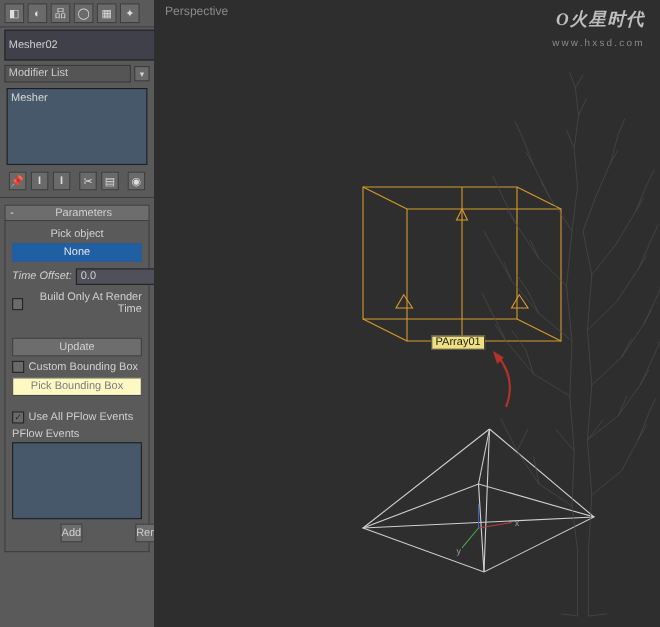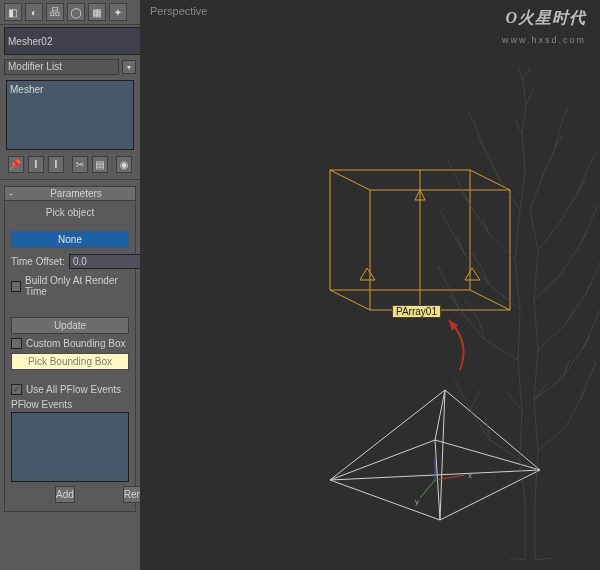--- a/index.html
+++ b/index.html
@@ -16,30 +16,30 @@
 .mod-dd .dd { flex:1; background:#555; border:1px solid #3a3a3a; height:16px; color:#ccc; padding:0 3px; line-height:14px; }
 .mod-dd .arrow { width:14px; height:14px; background:#6a6a6a; border:1px solid #3a3a3a; display:flex; align-items:center; justify-content:center; font-size:8px; }
 .mod-list { margin:3px 6px; height:70px; background:#46586a; border:1px solid #1e1e1e; padding:3px; color:#d8d8d8; }
 .mod-btnrow { display:flex; align-items:center; gap:4px; padding:3px 8px 6px; border-bottom:1px solid #3e3e3e; }
 .mbtn { width:17px; height:17px; background:#6a6a6a; border:1px solid #3e3e3e; color:#ddd; font-size:10px; display:flex; align-items:center; justify-content:center; }
 .rollout { margin:6px 4px 0; }
 .roll-hdr { display:flex; align-items:center; background:#6d6d6d; border:1px solid #3e3e3e; height:15px; }
 .roll-hdr .minus { width:12px; text-align:center; color:#ddd; }
 .roll-hdr .title { flex:1; text-align:center; color:#d0d0d0; }
 .roll-body { border:1px solid #3e3e3e; border-top:none; background:#5a5a5a; padding:6px 6px 8px; }
-.centertxt { text-align:center; margin-bottom:13px; }
+.centertxt { text-align:center; margin-bottom:3px; }
 .btn { width:100%; height:17px; border:1px solid #2f5a90; background:#1f5fa3; color:#e6e6e6; text-align:center; line-height:15px; font-size:10px; }
 .btn.gray { background:#6d6d6d; border:1px solid #3e3e3e; color:#d0d0d0; }
 .btn.disabled { background:#fef9c3; border:1px solid #474747; color:#7d7d7d; }
 .fieldrow { display:flex; align-items:center; gap:4px; margin:6px 0; }
-.fieldrow label { flex:0 0 auto; }
+.fieldrow label { flex:0 0 auto;font-style:italic; }
 .spinner { flex:1; height:15px; background:#50505a; border:1px solid #222; color:#ccc; padding:0 3px; font-size:10px; }
 .spbtns { width:10px; display:flex; flex-direction:column; }
 .spbtns div { height:7px; background:#6a6a6a; border:1px solid #3a3a3a; font-size:6px; line-height:5px; text-align:center; color:#ccc; }
-.chk { display:flex; align-items:center; gap:4px; margin:4px 0; }
+.chk { display:flex; align-items:center; gap:4px; margin:4px 0;text-align:right; }
 .chk .box { width:11px; height:11px; border:1px solid #222; background:#6a6a6a; display:flex; align-items:center; justify-content:center; font-size:8px; color:#222; }
 .list-small { width:100%; height:70px; background:#46586a; border:1px solid #1e1e1e; margin:2px 0 4px; }
 .btnrow2 { display:flex; gap:4px; }
 .btnrow2 .btn { flex:1;margin-left:44px; }
 .vplabel { position:absolute; top:5px; left:10px; color:#8a8a8a; font-size:11px; }
 .watermark { position:absolute; top:8px; right:14px; text-align:right; color:#bdbdbd; }
 .watermark .logo { font-size:16px; font-style:italic; font-weight:bold; letter-spacing:1px; }
 .watermark .url { font-size:9px; color:#8a8a8a; letter-spacing:2px; }
 .nodelabel { position:absolute; left:252px; top:305px; background:#f0e080; color:#222; font-size:10px; padding:0 3px; border:1px solid #444; }
 svg.boxsvg { position:absolute; left:180px; top:160px; }

